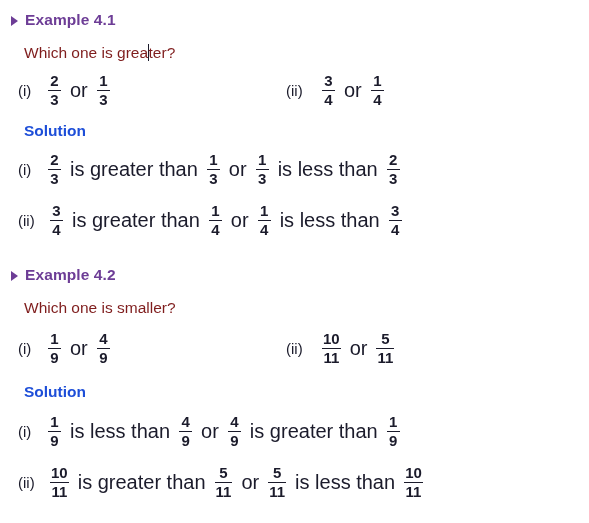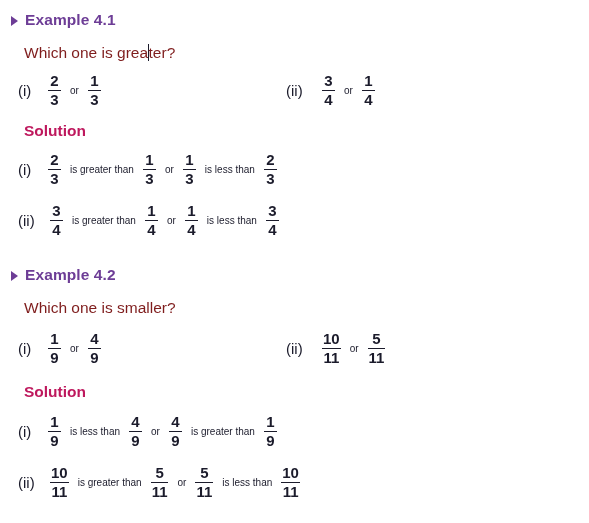--- a/index.html
+++ b/index.html
@@ -62,41 +62,41 @@
     width: 1px;
     height: 17px;
     background: #1b1b2b;
     vertical-align: -3px;
     margin: 0 0px 0 -0.5px;
   }
 
   
   .solution {
     padding-left: 24px;
-    color: #be185d;
+    color: #1d4ed8;
     font-weight: bold;
     font-size: 15.5px;
   }
 
   
   .mathline {
     display: flex;
     align-items: center;
     font-size: 15.5px;
     white-space: nowrap;
     color: #1b1b2b;
   }
   .roman {
     display: inline-block;
     text-align: left;
     font-size: 15px;
   }
   .word {
     margin: 0 5px;
-    font-size: 10px;
+    font-size: 20px;
   }
   .frac {
     display: inline-flex;
     flex-direction: column;
     align-items: center;
     justify-content: center;
     font-weight: bold;
     font-size: 15px;
     line-height: 1.06;
     margin: 0 4px;

